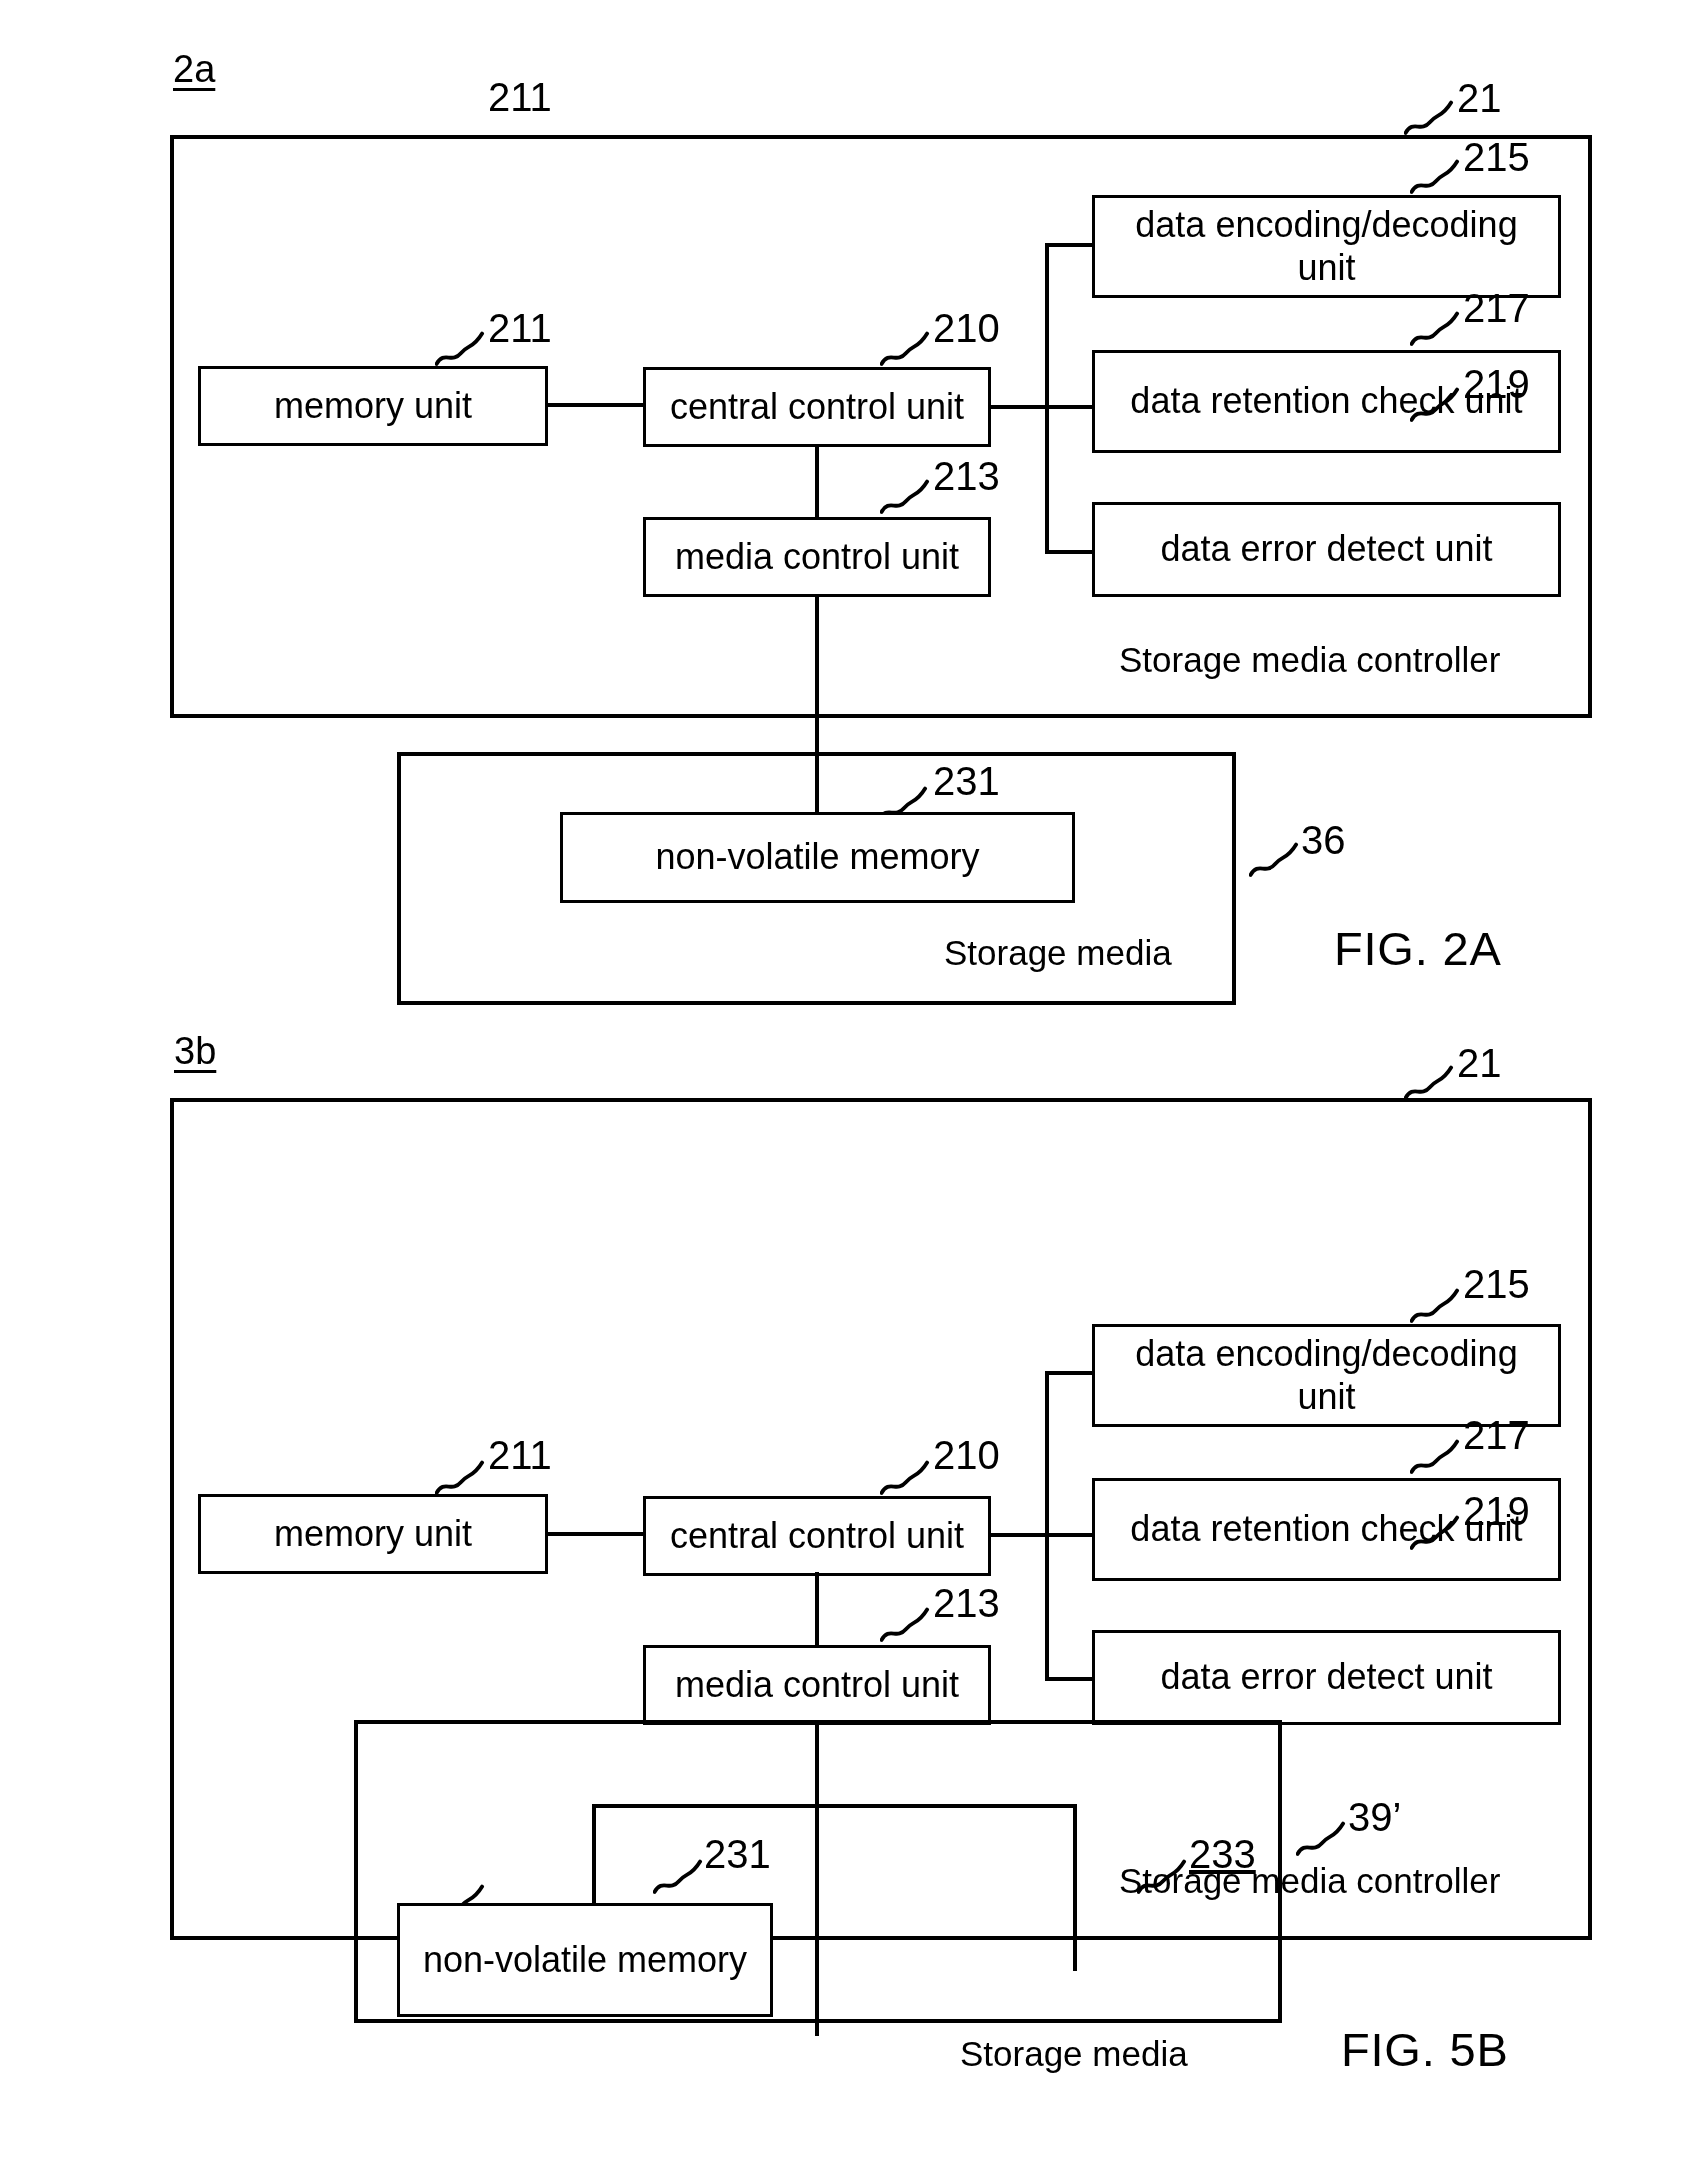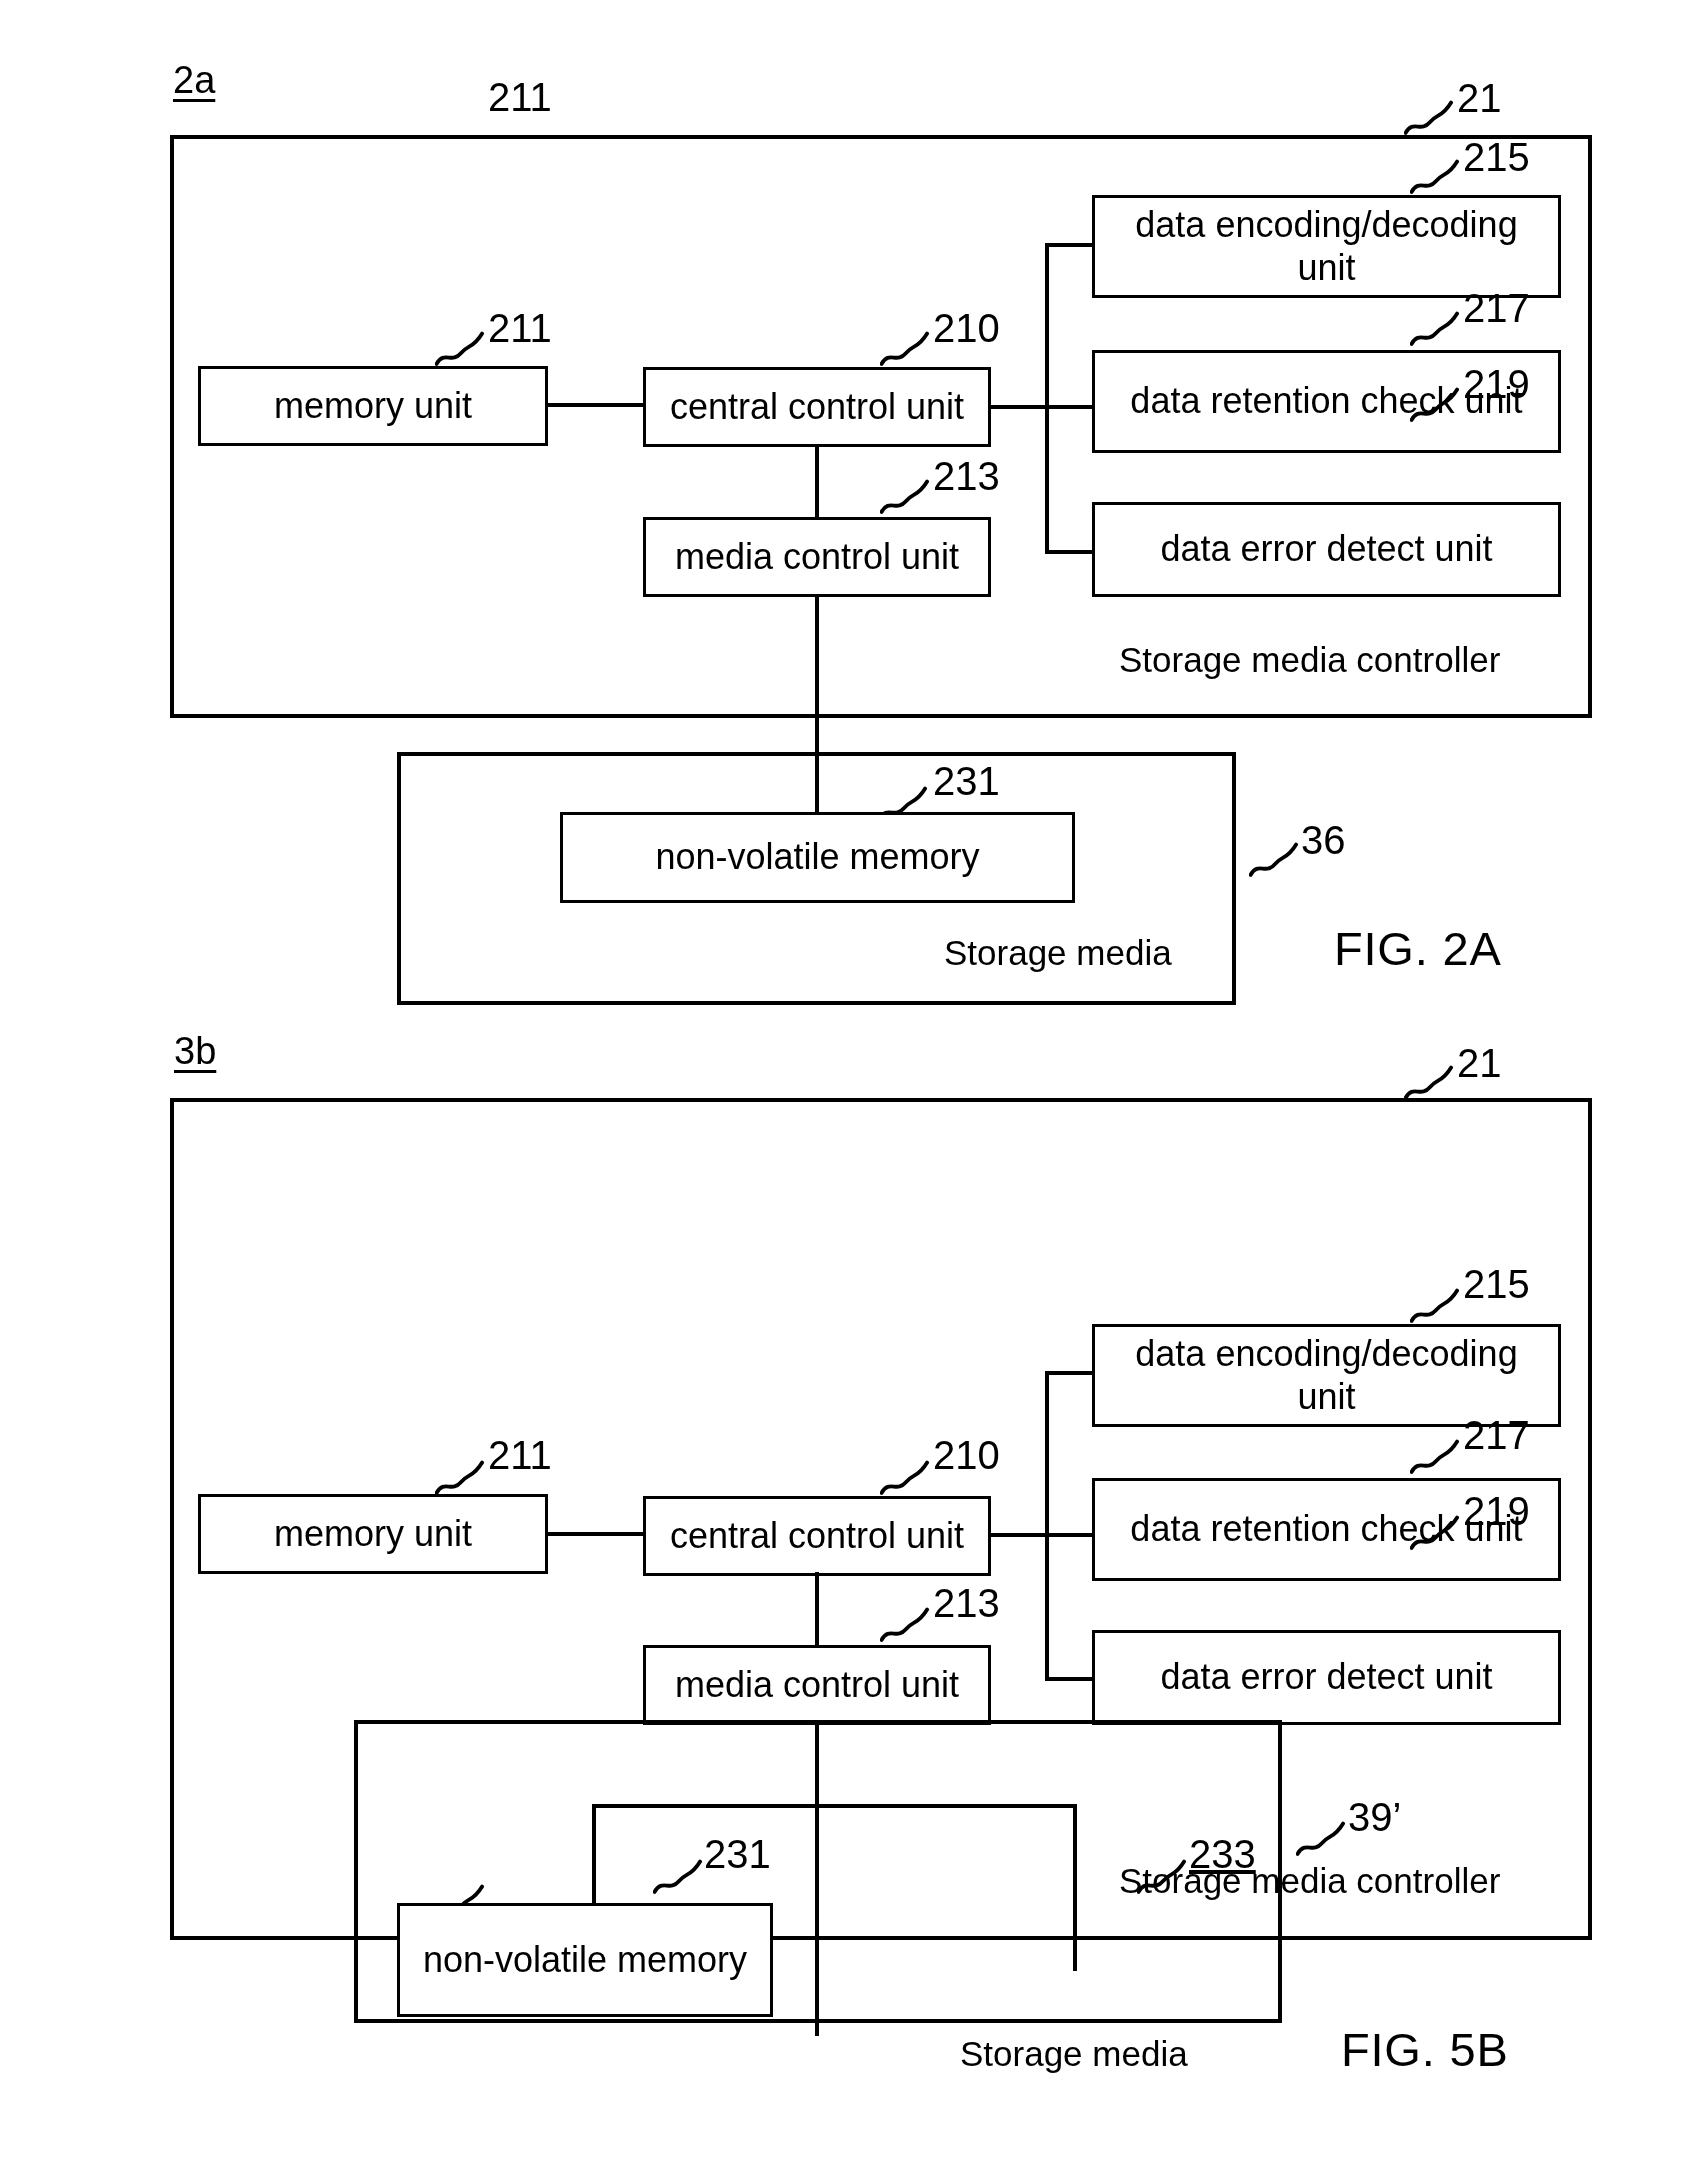--- a/index.html
+++ b/index.html
@@ -95,21 +95,21 @@
   .squiggle svg { display: block; }
   .t44 { font-size: 36px; }
 </style>
 </head>
 <body>
 
 <div id="page">
 
   <div class="abs" style="left:0;top:0;width:1706px;height:1030px;">
 
-    <div class="sheet-label" style="left:173px;top:59px;">2a</div>
+    <div class="sheet-label" style="left:173px;top:48px;">2a</div>
 
     <div class="outer" style="left:170px;top:135px;width:1422px;height:583px;"></div>
 
     <div class="squiggle" style="left:1404px;top:98px;">
       <svg width="76" height="38" viewBox="0 0 100 50">
           <path d="M2,46 C12,28 22,46 34,32 C44,20 50,26 62,6" fill="none" stroke="#000" stroke-width="5" stroke-linecap="round"></path>
         </svg>
     </div>
     <div class="refnum" style="left:1457px;top:76px;">21</div>
 

